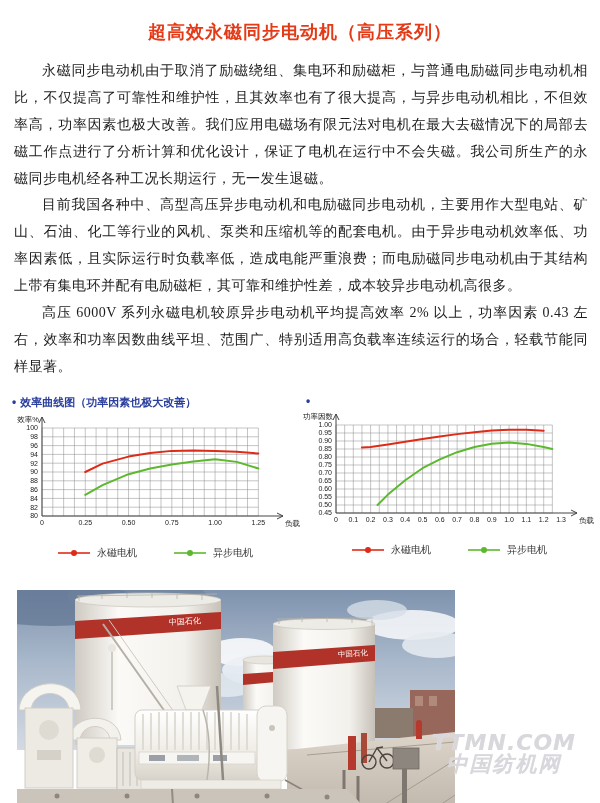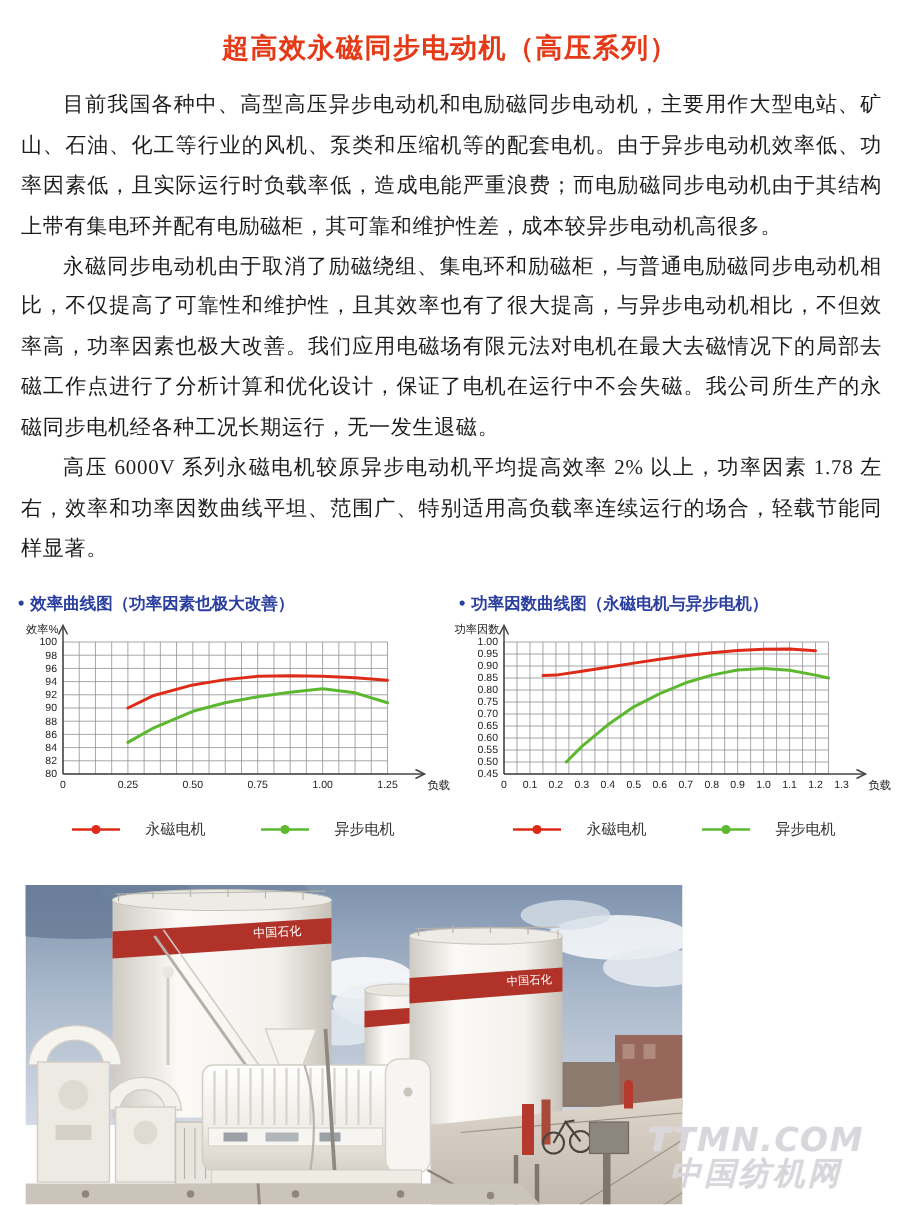--- a/index.html
+++ b/index.html
@@ -26,43 +26,43 @@
     font-size:11px;font-weight:bold;color:#2b3f9e;
     font-family:"Liberation Sans","DejaVu Sans",sans-serif;
     margin:0 0 2px 4px;display:flex;align-items:center;gap:4px;
   }
   .chart-title .bullet{font-size:12px;line-height:1;}
   .chart-svg{display:block;}
   .legend{
     display:flex;justify-content:center;gap:36px;margin-top:8px;
     font-size:10px;color:#333;font-family:"Liberation Sans","DejaVu Sans",sans-serif;
   }
-  .legend-item{display:flex;align-items:center;gap:16px;}
+  .legend-item{display:flex;align-items:center;gap:6px;}
   .photo-wrap{position:relative;margin:30px 0 0 17px;width:438px;height:257px;}
   .photo-wrap svg{display:block;}
   .watermark{
-    position:absolute;right:24px;bottom:10px;text-align:center;
+    position:absolute;right:24px;bottom:28px;text-align:center;
     font-family:"DejaVu Sans","Liberation Sans",sans-serif;
     font-weight:bold;font-style:italic;color:#d9d7db;
     text-shadow:0 0 1px #efedf1;line-height:1.0;pointer-events:none;
   }
   .watermark .wm1{font-size:22px;letter-spacing:1px;}
   .watermark .wm2{font-size:21px;letter-spacing:2px;}
 </style>
 </head>
 <body>
 
 <div class="page">
 
   <h1 class="page-title">超高效永磁同步电动机（高压系列）</h1>
 
   <div class="body-text">
+    <p>永磁同步电动机由于取消了励磁绕组、集电环和励磁柜，与普通电励磁同步电动机相比，不仅提高了可靠性和维护性，且其效率也有了很大提高，与异步电动机相比，不但效率高，功率因素也极大改善。我们应用电磁场有限元法对电机在最大去磁情况下的局部去磁工作点进行了分析计算和优化设计，保证了电机在运行中不会失磁。我公司所生产的永磁同步电机经各种工况长期运行，无一发生退磁。</p>
     <p>目前我国各种中、高型高压异步电动机和电励磁同步电动机，主要用作大型电站、矿山、石油、化工等行业的风机、泵类和压缩机等的配套电机。由于异步电动机效率低、功率因素低，且实际运行时负载率低，造成电能严重浪费；而电励磁同步电动机由于其结构上带有集电环并配有电励磁柜，其可靠和维护性差，成本较异步电动机高很多。</p>
-    <p>永磁同步电动机由于取消了励磁绕组、集电环和励磁柜，与普通电励磁同步电动机相比，不仅提高了可靠性和维护性，且其效率也有了很大提高，与异步电动机相比，不但效率高，功率因素也极大改善。我们应用电磁场有限元法对电机在最大去磁情况下的局部去磁工作点进行了分析计算和优化设计，保证了电机在运行中不会失磁。我公司所生产的永磁同步电机经各种工况长期运行，无一发生退磁。</p>
-    <p>高压 6000V 系列永磁电机较原异步电动机平均提高效率 2% 以上，功率因素 1.78 左右，效率和功率因数曲线平坦、范围广、特别适用高负载率连续运行的场合，轻载节能同样显著。</p>
+    <p>高压 6000V 系列永磁电机较原异步电动机平均提高效率 2% 以上，功率因素 0.43 左右，效率和功率因数曲线平坦、范围广、特别适用高负载率连续运行的场合，轻载节能同样显著。</p>
   </div>
 
   <div class="charts-row">
     <section class="chart-block">
       <div class="chart-title">
         <span class="bullet">•</span>
         <span>效率曲线图（功率因素也极大改善）</span>
       </div>
       <svg class="chart-svg" id="chart0" width="292" height="126">
           <g stroke="#8a8a8a" stroke-width="0.5">
@@ -143,21 +143,20 @@
               <circle cx="17" cy="5" r="3" fill="#5cb82e"></circle>
             </svg>
             <span>异步电机</span>
           </div>
         </div>
     </section>
 
     <section class="chart-block">
       <div class="chart-title">
         <span class="bullet">•</span>
-        <span>功率因数曲线图（永磁电机与异步电机）</span>
       </div>
       <svg class="chart-svg" id="chart1" width="292" height="126">
           <g stroke="#8a8a8a" stroke-width="0.5">
             <line x1="34" y1="16" x2="34" y2="104"></line>
             <line x1="42.65384615384615" y1="16" x2="42.65384615384615" y2="104"></line>
             <line x1="51.30769230769231" y1="16" x2="51.30769230769231" y2="104"></line>
             <line x1="59.96153846153847" y1="16" x2="59.96153846153847" y2="104"></line>
             <line x1="68.61538461538461" y1="16" x2="68.61538461538461" y2="104"></line>
             <line x1="77.26923076923077" y1="16" x2="77.26923076923077" y2="104"></line>
             <line x1="85.92307692307692" y1="16" x2="85.92307692307692" y2="104"></line>

